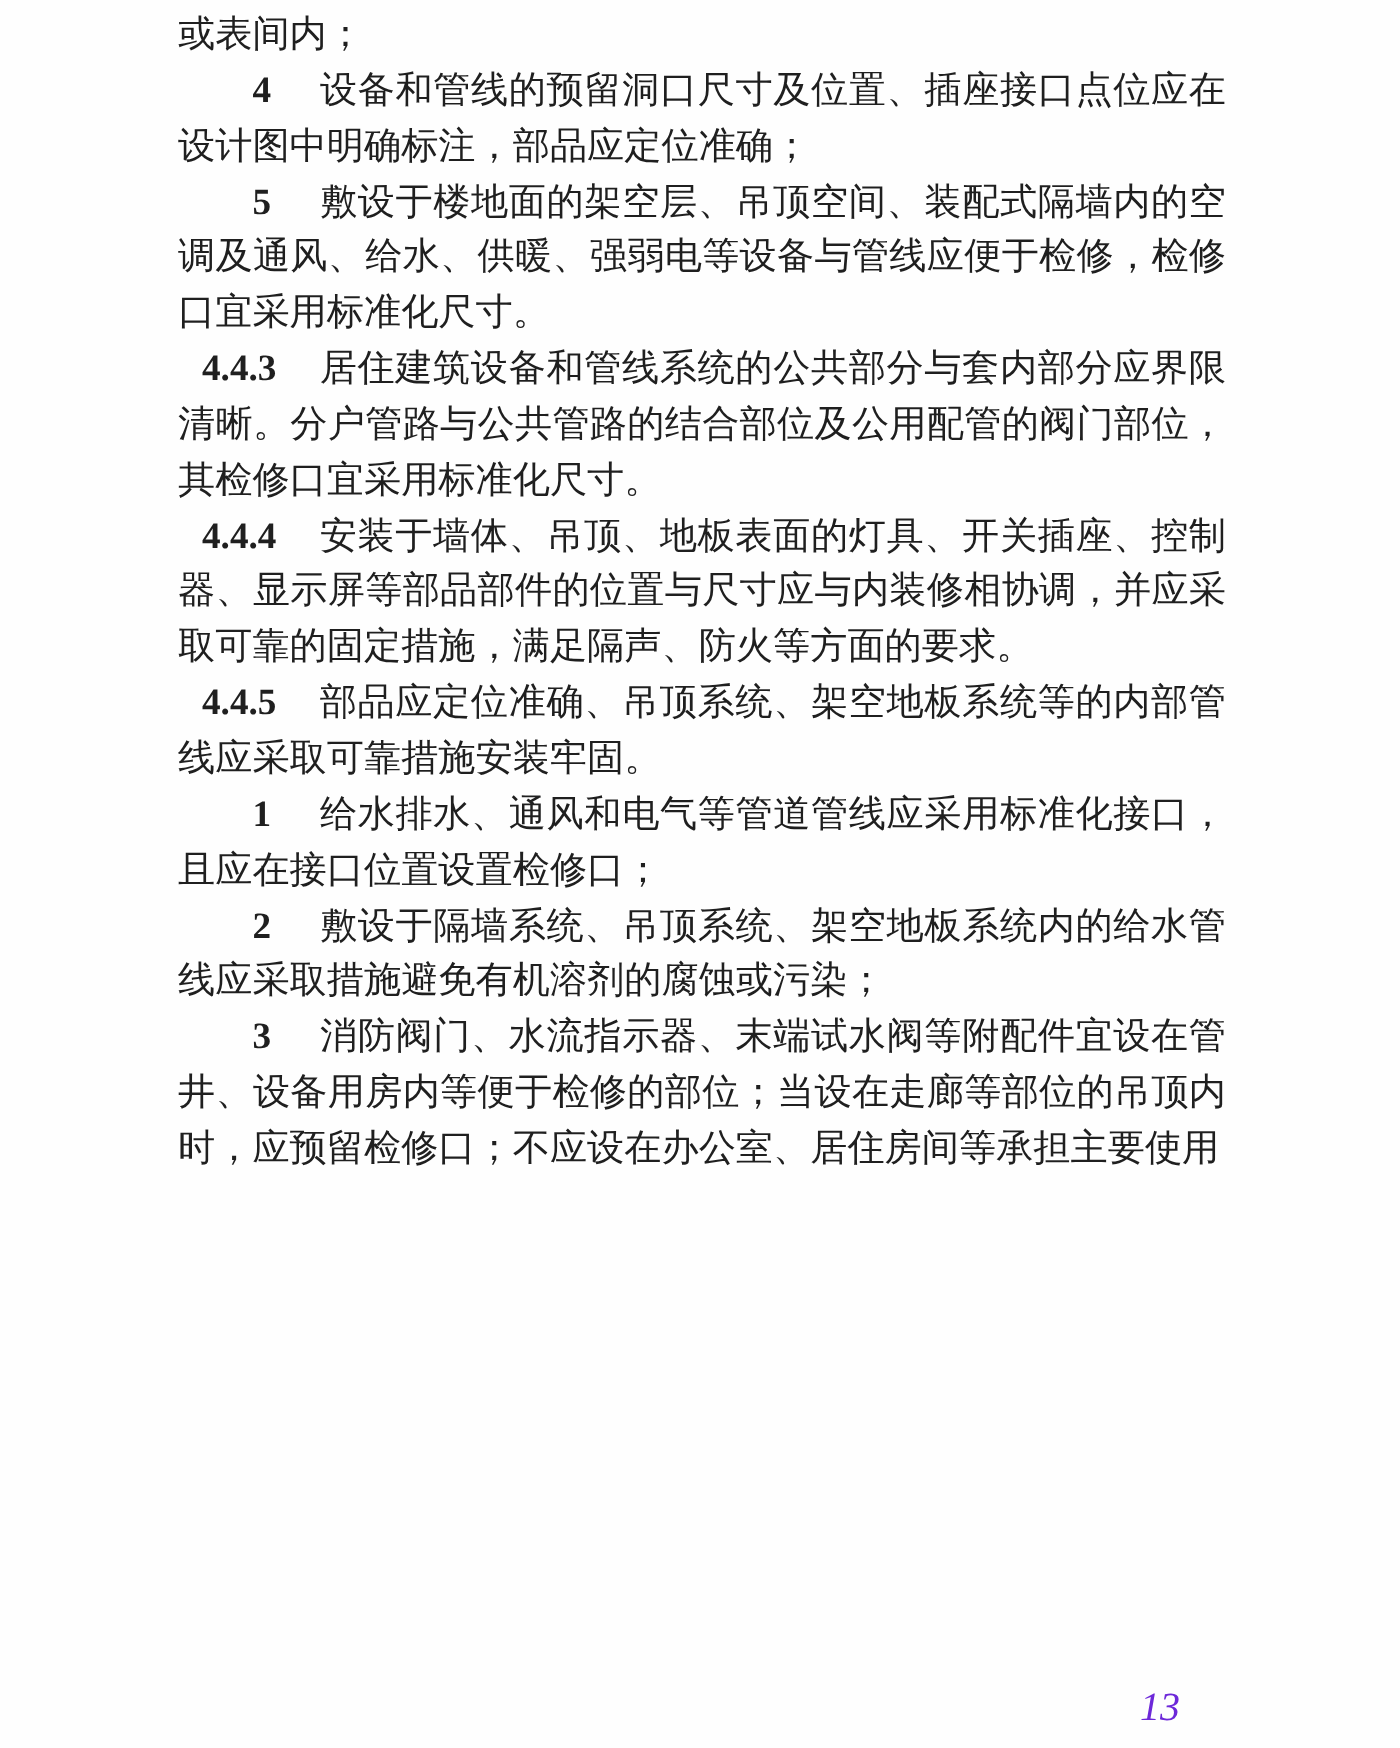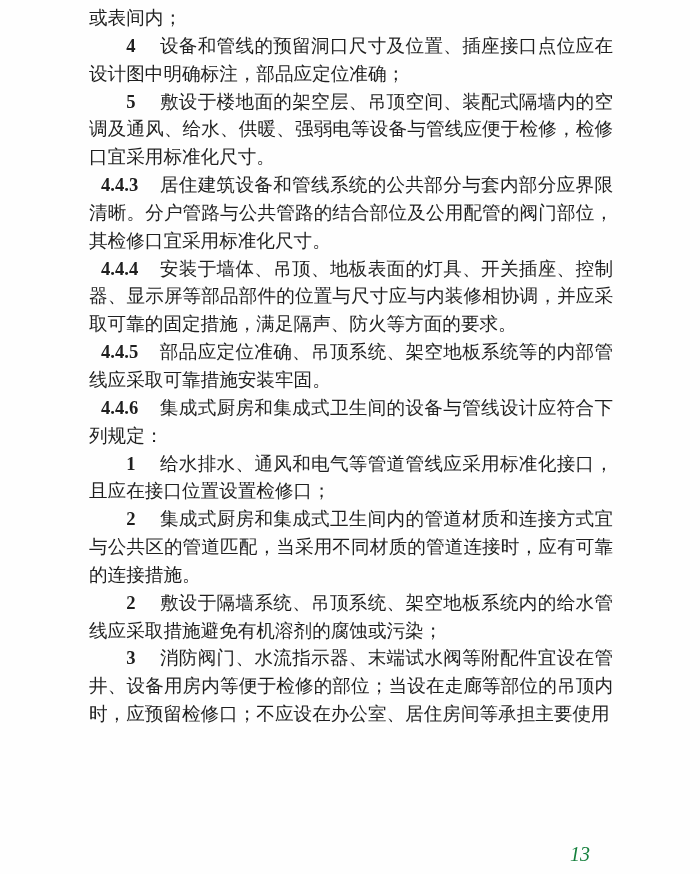--- a/index.html
+++ b/index.html
@@ -47,35 +47,33 @@
   
   .para.continuation {
     text-indent: 0;
   }
   .page-number {
     position: absolute;
     left: 570px;
     top: 843px;
     font-size: 20px;
     font-style: italic;
-    color: #15803d;
+    color: #6d28d9;
     font-family: "Liberation Serif", "DejaVu Serif", serif;
   }
 </style>
 </head>
 <body>
 
 <main class="page">
   <section class="text-block">
       <p class="para continuation"><span>或表间内；</span></p>
       <p class="para list_item"><span class="num">4</span><span>设备和管线的预留洞口尺寸及位置、插座接口点位应在设计图中明确标注，部品应定位准确；</span></p>
       <p class="para list_item"><span class="num">5</span><span>敷设于楼地面的架空层、吊顶空间、装配式隔墙内的空调及通风、给水、供暖、强弱电等设备与管线应便于检修，检修口宜采用标准化尺寸。</span></p>
       <p class="para clause"><span class="num">4.4.3</span><span>居住建筑设备和管线系统的公共部分与套内部分应界限清晰。分户管路与公共管路的结合部位及公用配管的阀门部位，其检修口宜采用标准化尺寸。</span></p>
       <p class="para clause"><span class="num">4.4.4</span><span>安装于墙体、吊顶、地板表面的灯具、开关插座、控制器、显示屏等部品部件的位置与尺寸应与内装修相协调，并应采取可靠的固定措施，满足隔声、防火等方面的要求。</span></p>
       <p class="para clause"><span class="num">4.4.5</span><span>部品应定位准确、吊顶系统、架空地板系统等的内部管线应采取可靠措施安装牢固。</span></p>
-      <p class="para clause"><span class="num">4.4.6</span><span>集成式厨房和集成式卫生间的设备与管线设计应符合下列规定：</span></p>
       <p class="para list_item"><span class="num">1</span><span>给水排水、通风和电气等管道管线应采用标准化接口，且应在接口位置设置检修口；</span></p>
-      <p class="para list_item"><span class="num">2</span><span>集成式厨房和集成式卫生间内的管道材质和连接方式宜与公共区的管道匹配，当采用不同材质的管道连接时，应有可靠的连接措施。</span></p>
       <p class="para list_item"><span class="num">2</span><span>敷设于隔墙系统、吊顶系统、架空地板系统内的给水管线应采取措施避免有机溶剂的腐蚀或污染；</span></p>
       <p class="para list_item"><span class="num">3</span><span>消防阀门、水流指示器、末端试水阀等附配件宜设在管井、设备用房内等便于检修的部位；当设在走廊等部位的吊顶内时，应预留检修口；不应设在办公室、居住房间等承担主要使用</span></p>
     </section>
   <div class="page-number">13</div>
 </main>
 
 </body></html>

